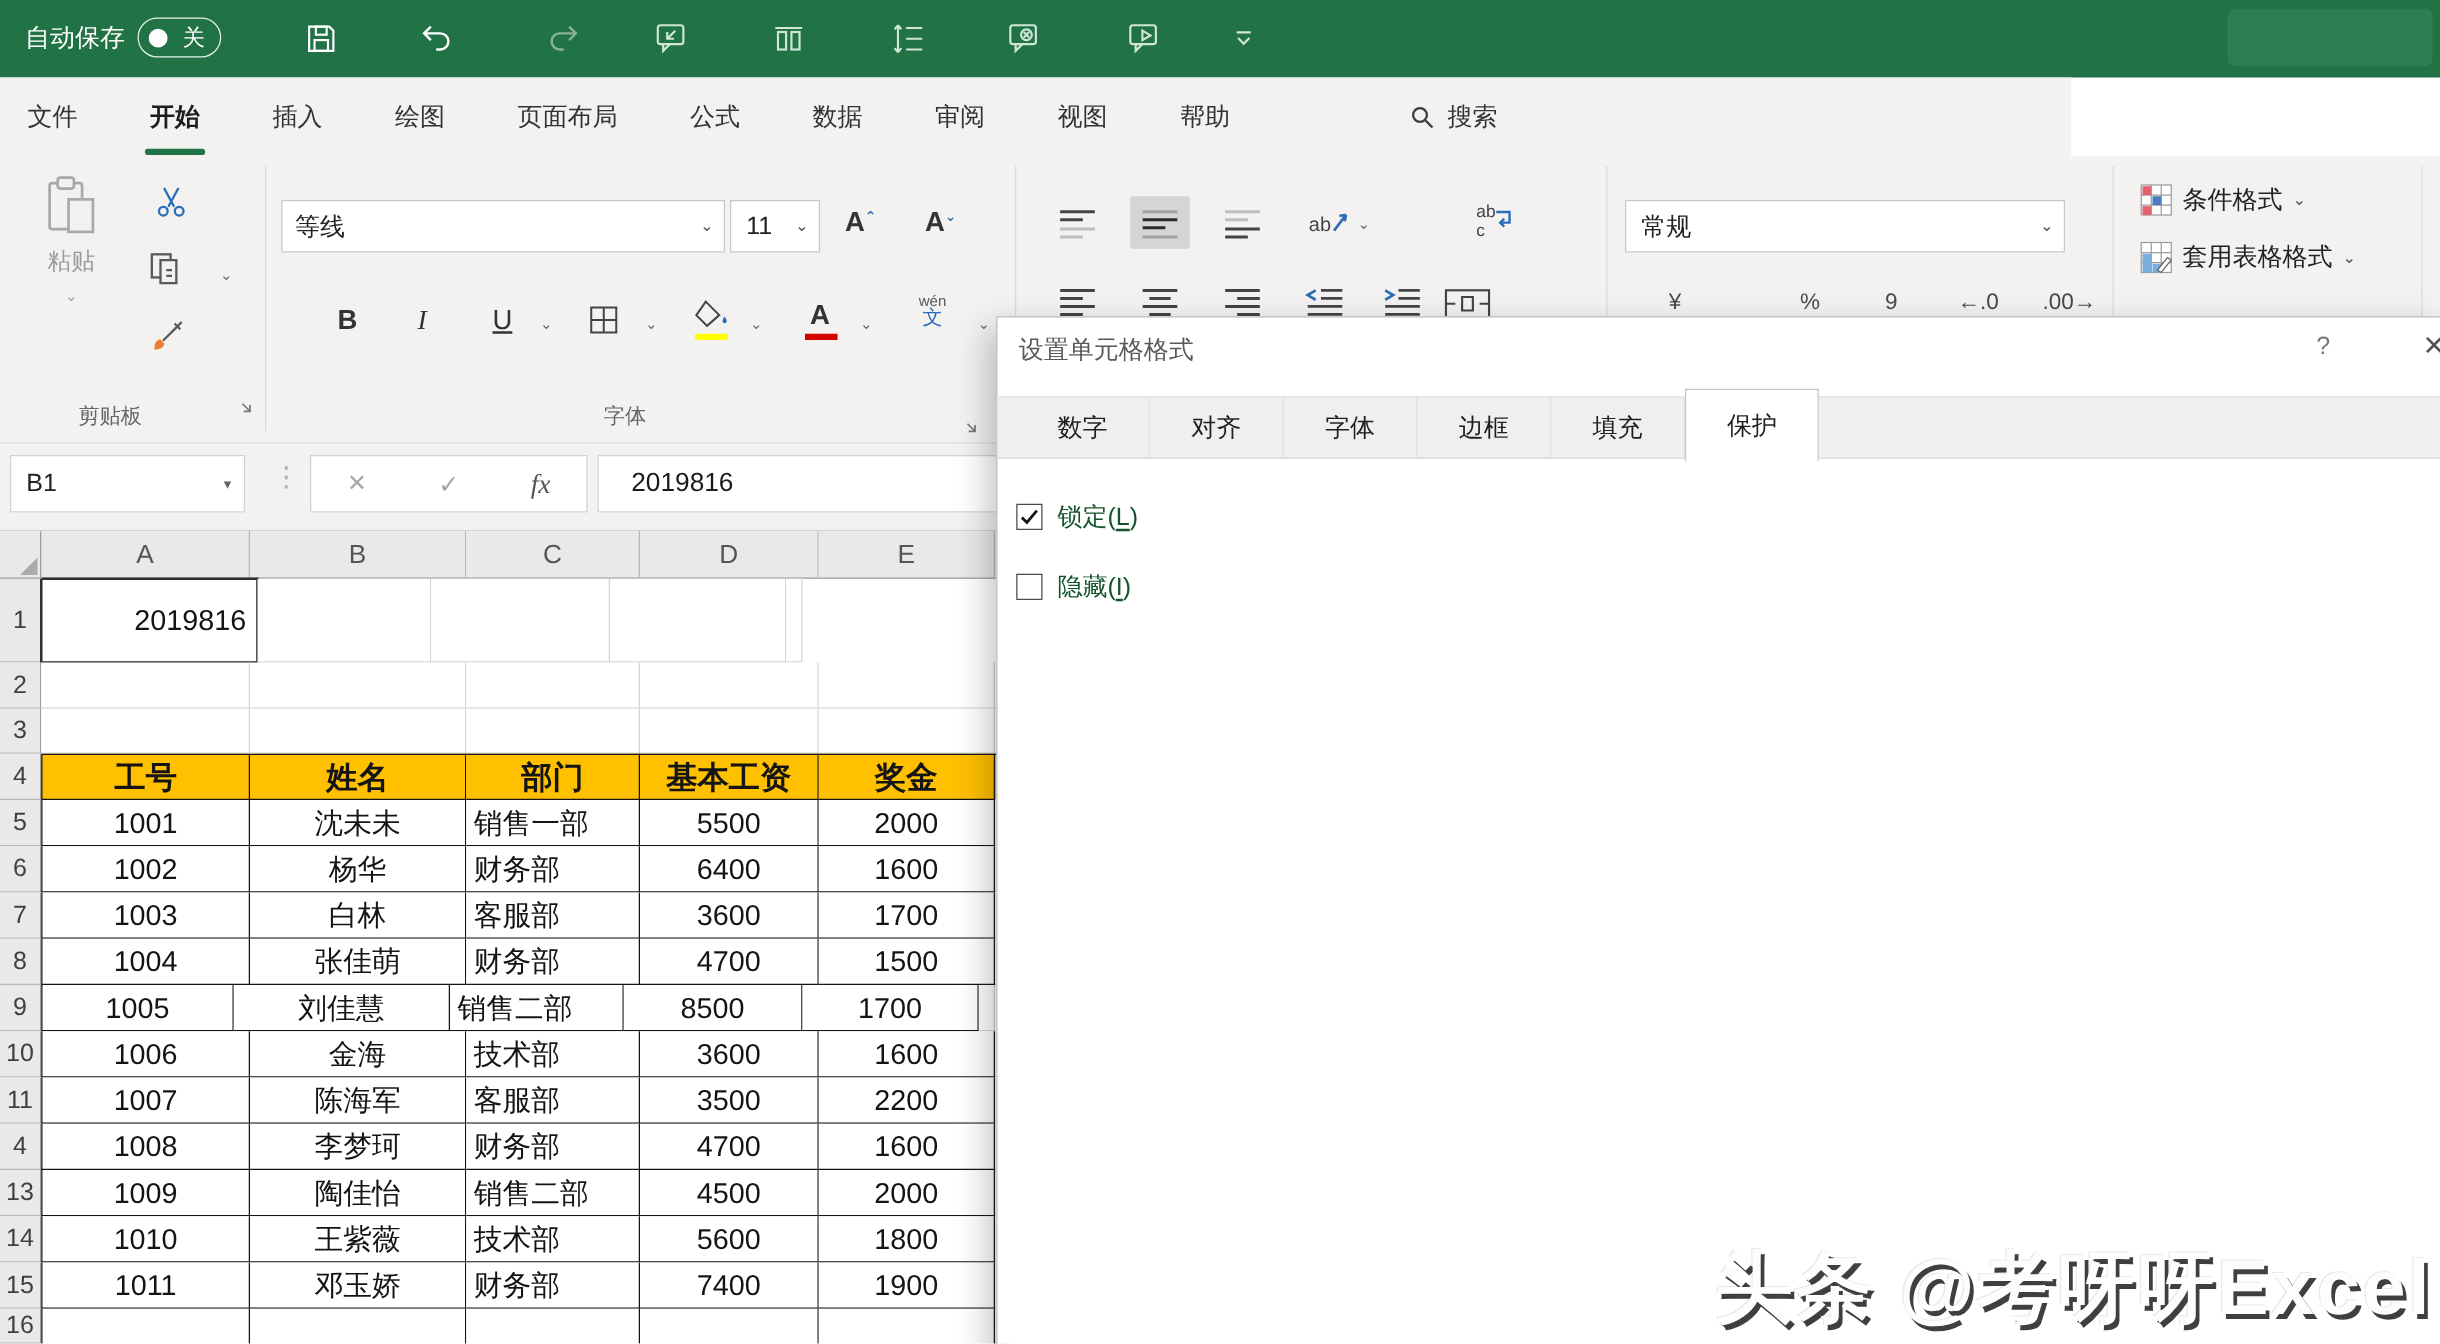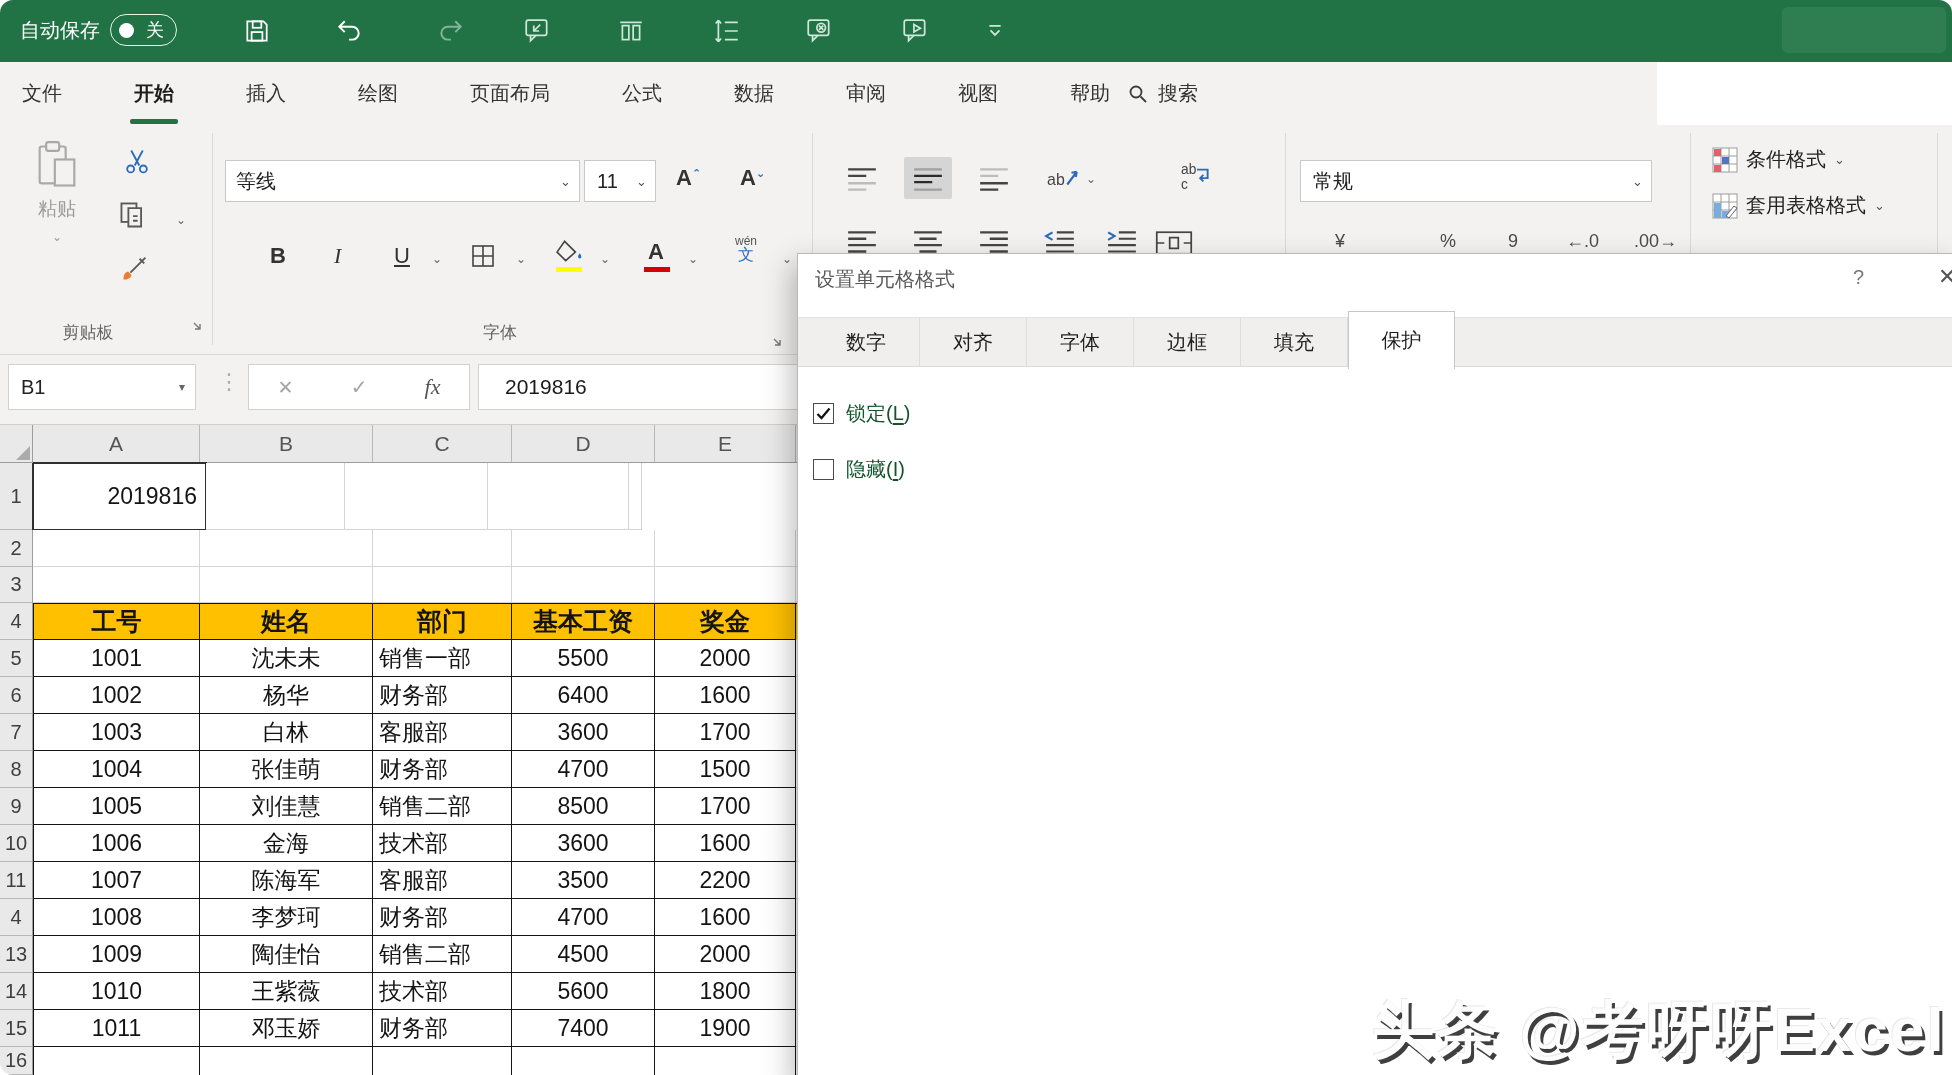--- a/index.html
+++ b/index.html
@@ -1,31 +1,31 @@
 <!DOCTYPE html>
 <html><head>
 <meta charset="utf-8">
 <style>
   html,body{margin:0;padding:0;background:#fff;}
   *{box-sizing:border-box;font-family:"Liberation Sans","DejaVu Sans",sans-serif;}
-  .screen{position:relative;width:1952px;height:1075px;overflow:hidden;background:#fff;border-radius:13px;}
+  .screen{position:relative;width:1952px;height:1075px;overflow:hidden;background:#fff;}
 
   
   .titlebar{position:absolute;left:0;top:0;width:1952px;height:62px;background:#217346;}
   .tb-badge{position:absolute;left:1782px;top:7px;width:164px;height:46px;background:#2e7e52;border-radius:6px;}
   .autosave{position:absolute;left:20px;top:14px;display:flex;align-items:center;gap:10px;color:#fff;}
   .as-label{font-size:20px;}
   .pill{display:flex;align-items:center;gap:12px;border:1.5px solid #e8f2ec;border-radius:16px;height:32px;padding:0 12px 0 8px;}
   .pill .dot{width:15px;height:15px;border-radius:50%;background:#fff;}
   .as-state{font-size:18px;color:#fff;}
   .qbtn{position:absolute;top:14px;width:34px;height:34px;display:flex;align-items:center;justify-content:center;}
   .wintitle{position:absolute;left:1150px;top:0;width:420px;height:62px;display:flex;align-items:center;justify-content:center;color:#eaf4ee;font-size:21px;}
 
   
-  .tabrow{position:absolute;left:0;top:62px;width:1657px;height:63px;background:#f3f2f1;display:flex;align-items:center;gap:68px;padding-left:20px;}
+  .tabrow{position:absolute;left:0;top:62px;width:1657px;height:63px;background:#f3f2f1;display:flex;align-items:center;gap:54px;padding-left:20px;}
   .rtab{font-size:20px;color:#333;position:relative;padding:0 2px;cursor:default;}
   .rtab.active{font-weight:bold;color:#1d1d1d;}
   .rtab.active::after{content:"";position:absolute;left:-2px;right:-2px;bottom:-17px;height:5px;background:#217346;border-radius:2px;}
   .searchbox{position:absolute;left:1128px;top:62px;height:63px;display:flex;align-items:center;gap:10px;}
   .searchbox span{font-size:20px;color:#333;}
 
   
   .ribbon{position:absolute;left:0;top:125px;width:1952px;height:230px;background:#f3f2f1;border-bottom:1px solid #d8d8d8;}
   .vsep{position:absolute;top:8px;width:1px;height:212px;background:#dcdad8;}
   .combo{position:absolute;background:#fff;border:1px solid #c8c8c8;display:flex;align-items:center;font-size:20px;color:#222;}
@@ -474,21 +474,21 @@
           <div class="rhcell">8</div>
           <div class="scell blk  bl" style="width: 167px;">1004</div>
           <div class="scell blk " style="width: 173px;">张佳萌</div>
           <div class="scell blk left" style="width: 139px;">财务部</div>
           <div class="scell blk " style="width: 143px;">4700</div>
           <div class="scell blk " style="width: 141px;">1500</div>
           <div class="scell" style="width: 13px;"></div>
         </div>
         <div class="srow" style="height: 37px;">
           <div class="rhcell">9</div>
-          <div class="scell blk  bl" style="width: 167px;">1005</div>
+          <div class="scell blk  bl" style="width: 154px;">1005</div>
           <div class="scell blk " style="width: 173px;">刘佳慧</div>
           <div class="scell blk left" style="width: 139px;">销售二部</div>
           <div class="scell blk " style="width: 143px;">8500</div>
           <div class="scell blk " style="width: 141px;">1700</div>
           <div class="scell" style="width: 13px;"></div>
         </div>
         <div class="srow" style="height: 37px;">
           <div class="rhcell">10</div>
           <div class="scell blk  bl" style="width: 167px;">1006</div>
           <div class="scell blk " style="width: 173px;">金海</div>

